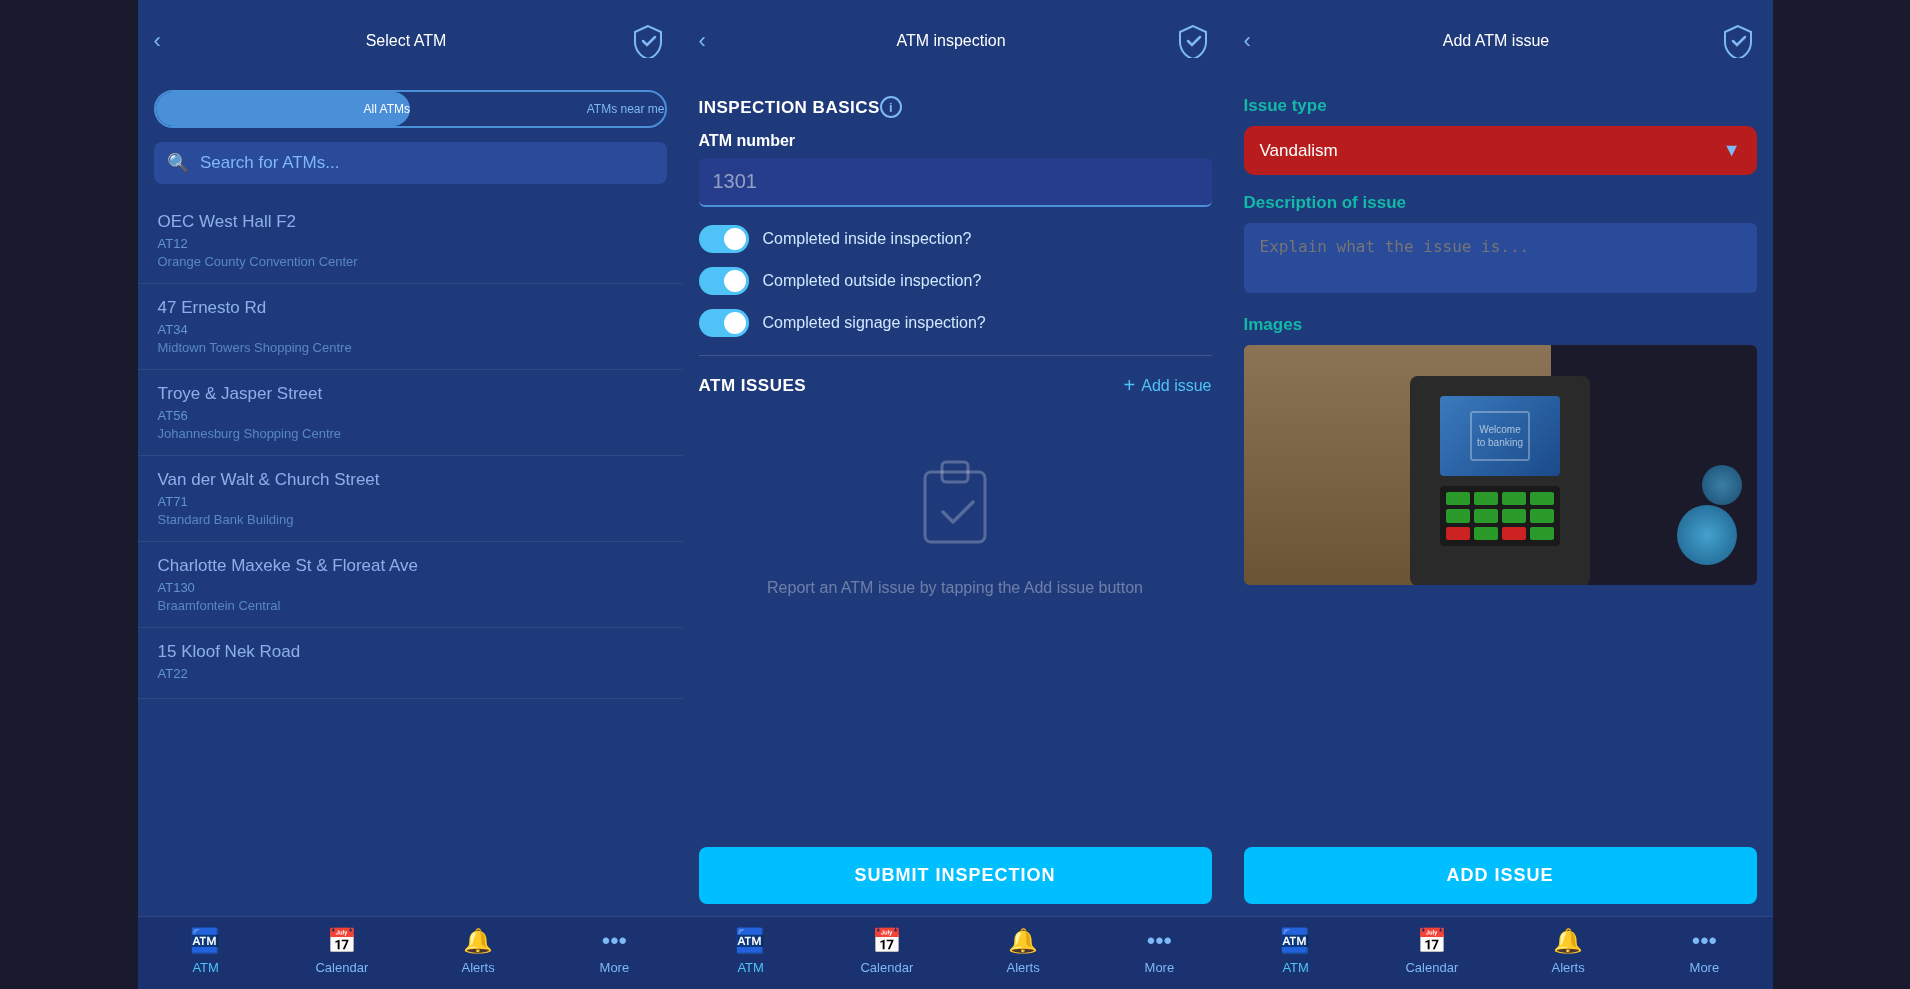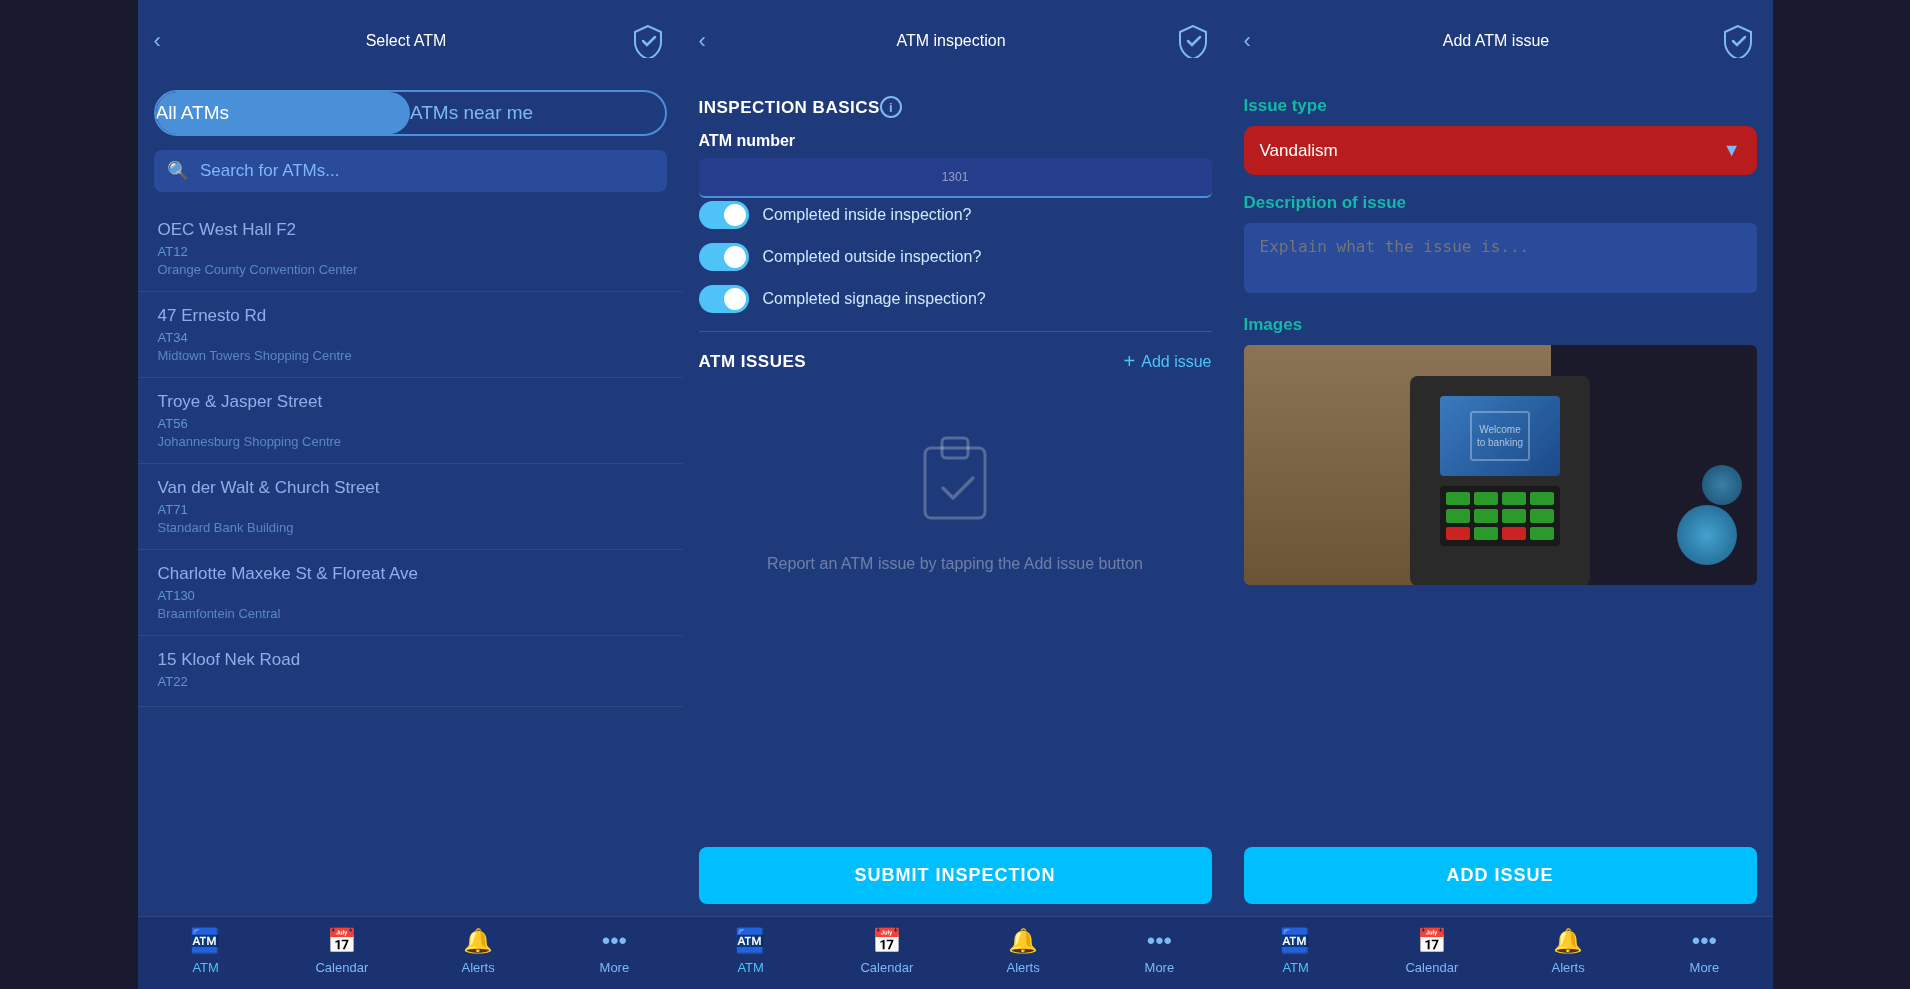--- a/index.html
+++ b/index.html
@@ -74,23 +74,23 @@
       display: flex;
       border: 2px solid #4a90d9;
       border-radius: 25px;
       overflow: hidden;
       width: 100%;
     }
 
     .toggle-btn {
       flex: 1;
       padding: 10px 0;
-      text-align: left;
-      color: #7eb8f7;
-      font-size: 19px;
+      text-align: right;
+      color: #7eb8f7;
+      font-size: 12px;
       cursor: pointer;
       background: transparent;
       border: none;
     }
 
     .toggle-btn.active {
       background: #4a90d9;
       color: #ffffff;
       border-radius: 22px;
     }
@@ -222,23 +222,22 @@
       margin-bottom: 8px;
     }
 
     .text-input {
       width: 100%;
       background: #2a4a9a;
       border: none;
       border-radius: 6px;
       padding: 12px 14px;
       color: #ffffff;
-      font-size: 12px;
-      margin-bottom: 3px;
-      text-align: center;
+      font-size: 20px;
+      margin-bottom: 18px;
     }
 
     .toggle-row {
       display: flex;
       align-items: center;
       gap: 14px;
       margin-bottom: 14px;
     }
 
     .toggle-switch {

